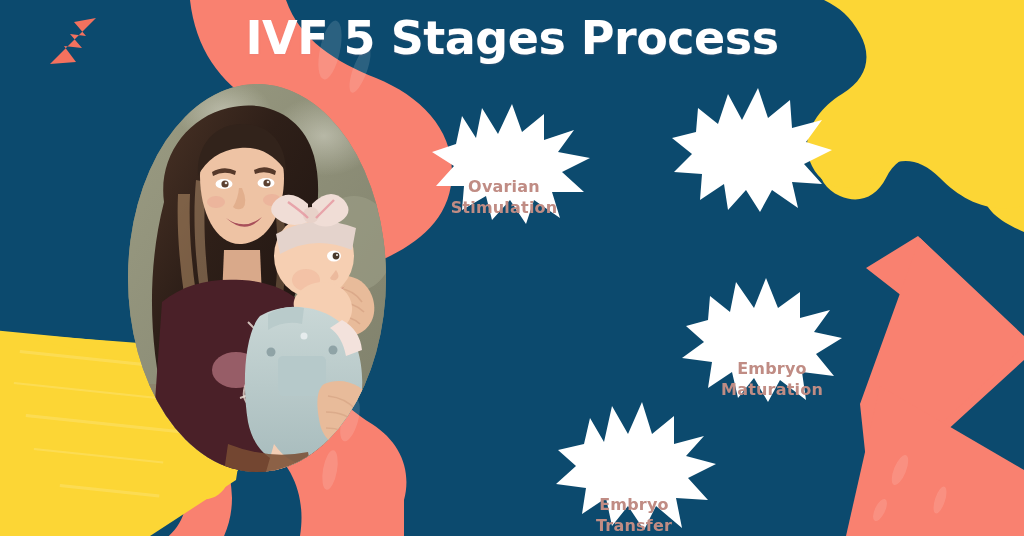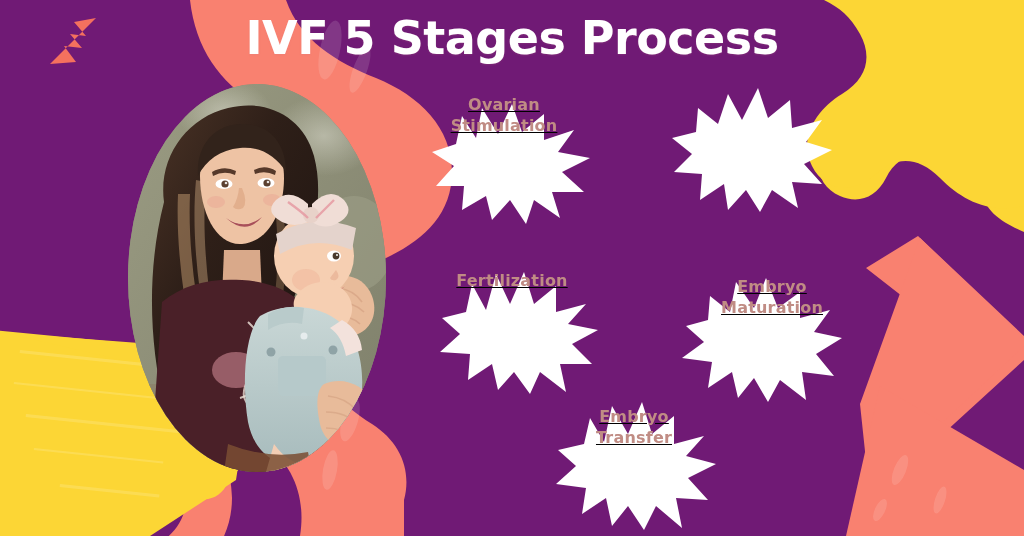--- a/index.html
+++ b/index.html
@@ -5,21 +5,21 @@
 <style>
   * { margin:0; padding:0; box-sizing:border-box; }
   html, body {
     width:1024px; height:536px;
     font-family:"DejaVu Sans", sans-serif;
     overflow:hidden;
   }
   #poster {
     position:relative;
     width:1024px; height:536px;
-    background:#701a75;
+    background:#0c4a6e;
     overflow:hidden;
   }
 
   
   #bg-decor {
     position:absolute; inset:0;
     width:1024px; height:536px;
     pointer-events:none;
   }
 
@@ -46,23 +46,22 @@
     letter-spacing:-0.5px;
     line-height:60px;
     text-shadow:0 1px 2px rgba(200,120,140,0.18);
     white-space:nowrap;
   }
 
   
   .badge {
     position:absolute;
     display:flex;
-    align-items:flex-start;
+    align-items:flex-end;
     justify-content:center;
-    text-decoration:underline;
   }
   .badge .burst {
     position:absolute; inset:0;
     width:100%; height:100%;
   }
   .badge .burst svg { display:block; width:100%; height:100%; }
   .badge .badge-label {
     position:relative;
     z-index:2;
     text-align:center;
@@ -373,28 +372,20 @@
   </div>
 
   <div class="badge" id="badge-1">
     <span class="burst">
       <svg viewBox="0 0 160 124" preserveAspectRatio="none">
         <path fill="#FFFFFF" d="M 26 20 L 46 36 L 56 6 L 70 32 L 86 0 L 96 30 L 118 12 L 120 40 L 150 32 L 134 54 L 160 62 L 132 76 L 150 96 L 120 94 L 126 120 L 100 102 L 88 124 L 74 102 L 56 122 L 52 96 L 28 112 L 30 86 L 2 84 L 20 66 L 0 50 L 24 44 Z"></path>
       </svg>
     </span>
   </div>
 
-  <div class="badge" id="badge-2">
-    <span class="burst">
-      <svg viewBox="0 0 160 124" preserveAspectRatio="none">
-        <path fill="#FFFFFF" d="M 32 14 L 46 40 L 56 4 L 70 34 L 84 2 L 94 34 L 116 16 L 116 42 L 146 34 L 128 54 L 158 60 L 132 74 L 152 94 L 120 94 L 126 122 L 100 102 L 90 124 L 74 102 L 58 120 L 52 94 L 28 110 L 30 84 L 0 82 L 20 64 L 2 48 L 26 42 Z"></path>
-      </svg>
-    </span>
-    <span class="badge-label">Fertilization</span>
-  </div>
 
   <div class="badge" id="badge-3">
     <span class="burst">
       <svg viewBox="0 0 160 124" preserveAspectRatio="none">
         <path fill="#FFFFFF" d="M 28 18 L 48 34 L 54 4 L 72 30 L 84 0 L 96 30 L 118 14 L 118 40 L 148 32 L 132 54 L 160 60 L 134 76 L 152 98 L 120 94 L 124 122 L 98 102 L 86 124 L 72 100 L 56 120 L 50 94 L 26 110 L 30 84 L 0 80 L 22 64 L 4 48 L 26 42 Z"></path>
       </svg>
     </span>
     <span class="badge-label">Embryo
 Maturation</span>
   </div>

